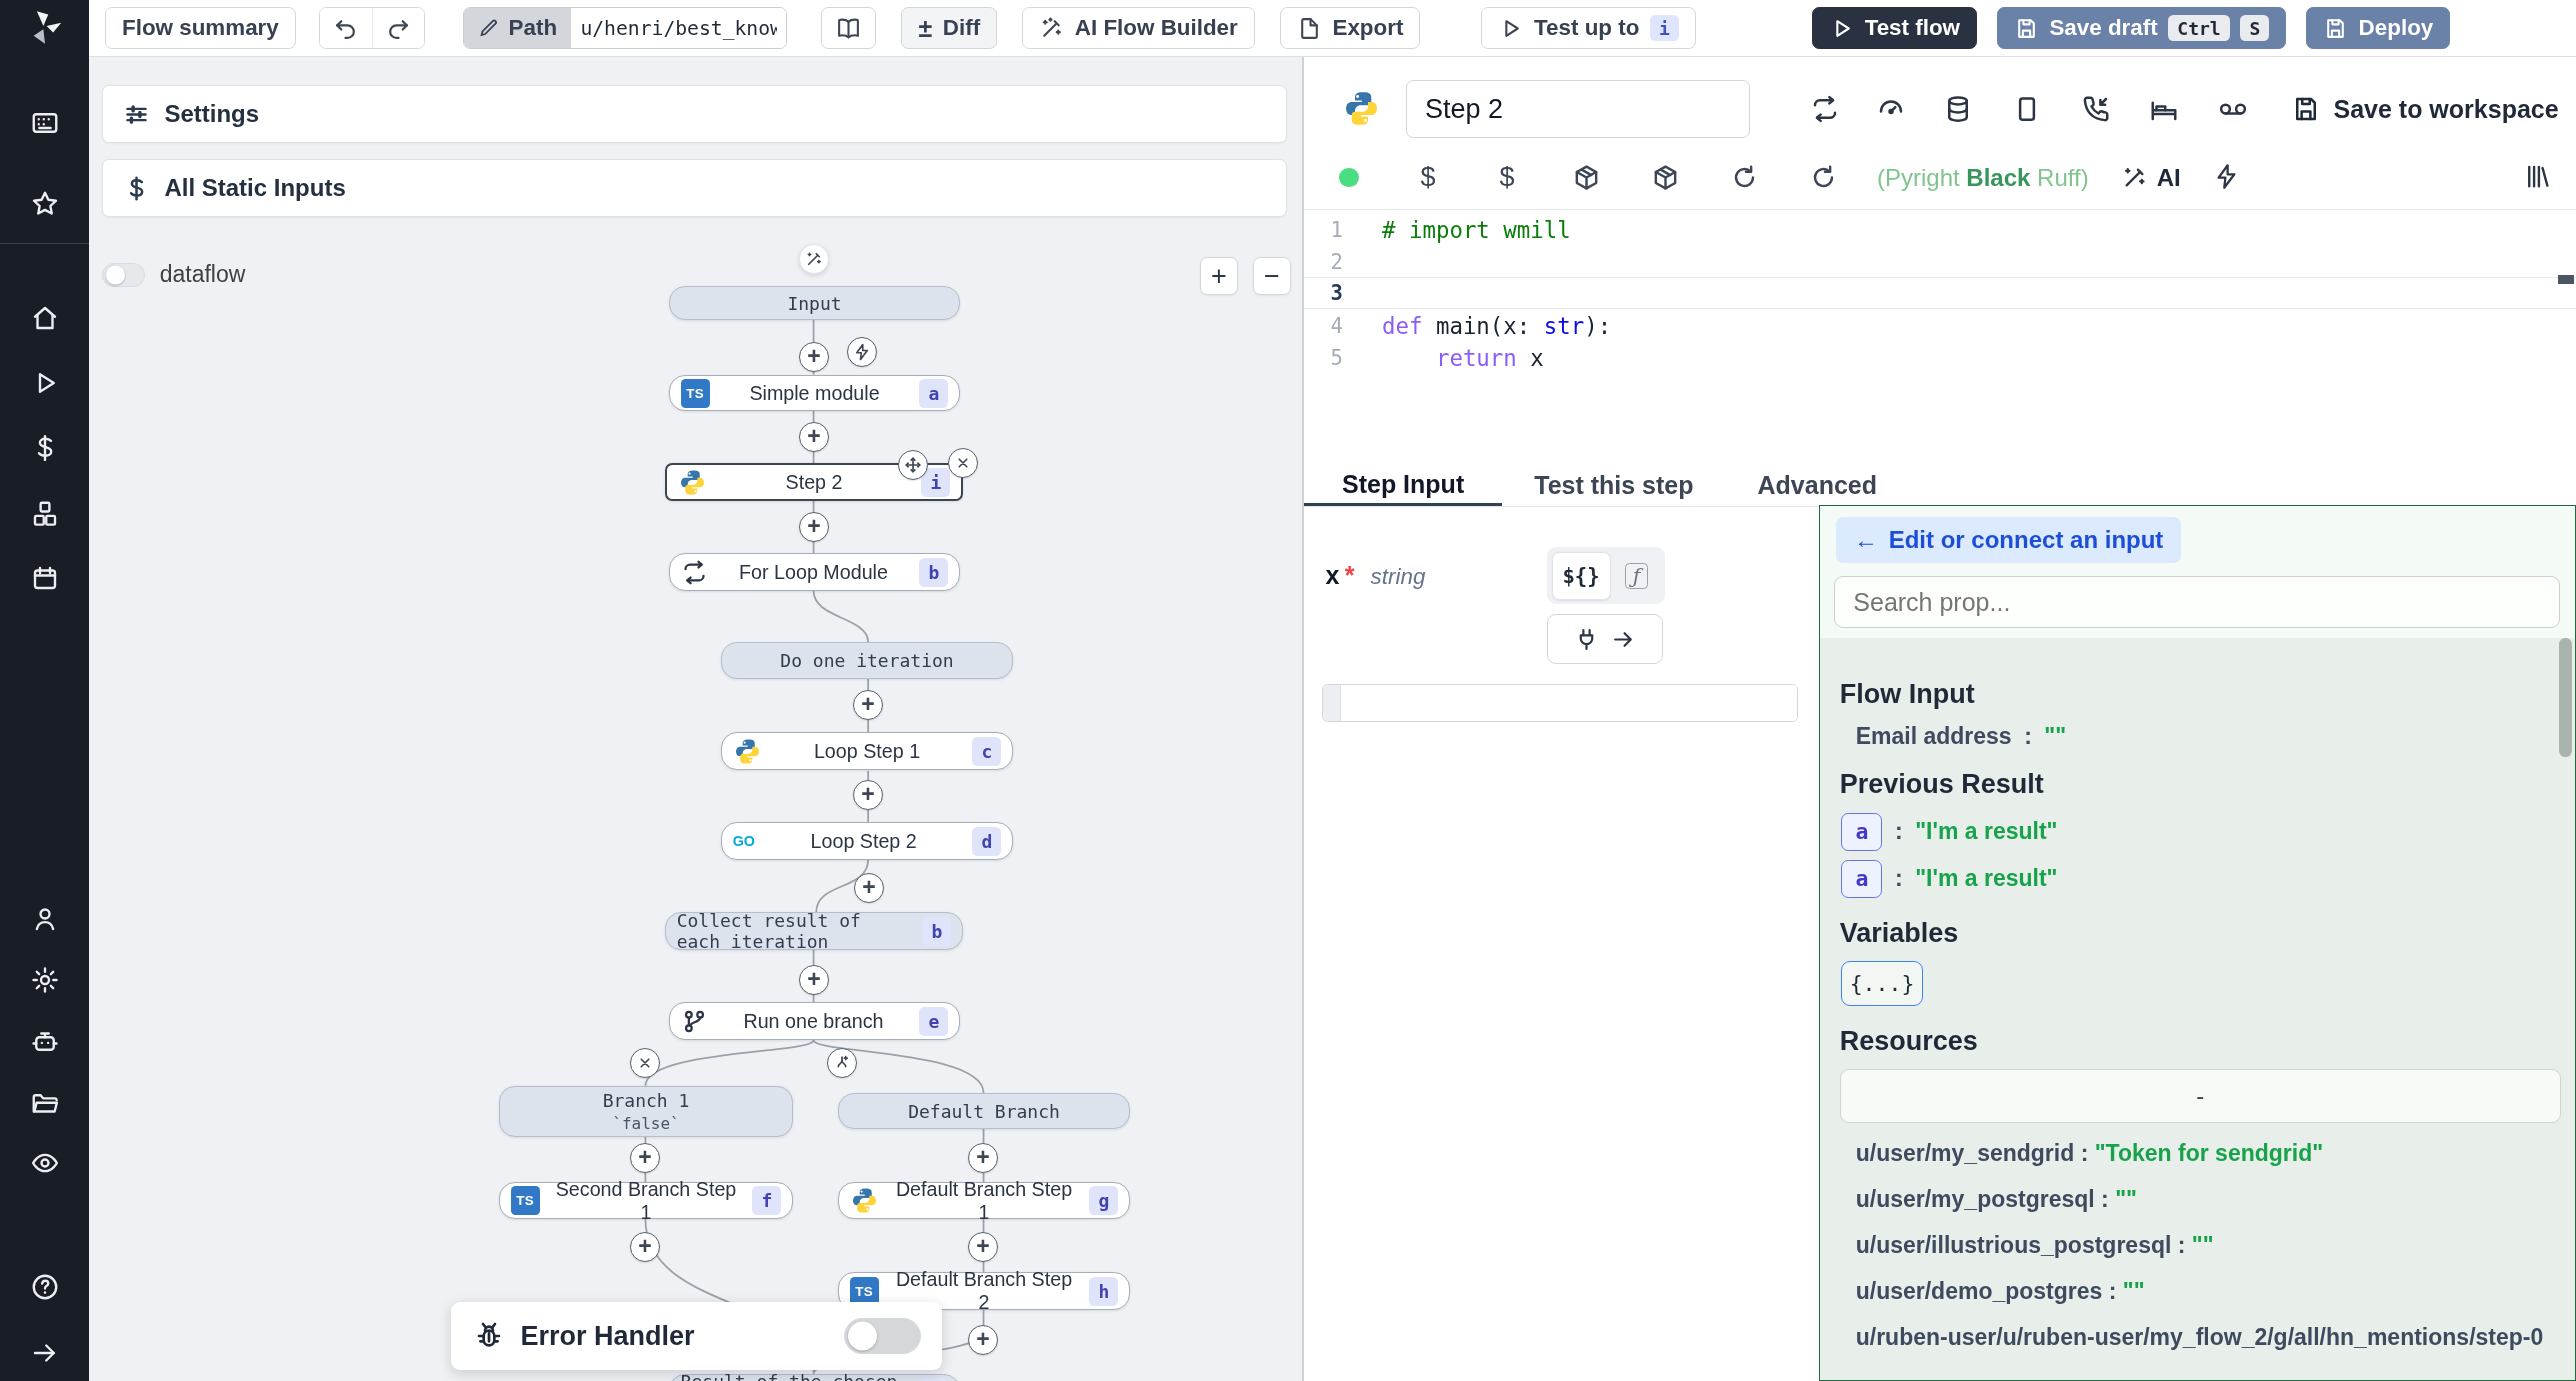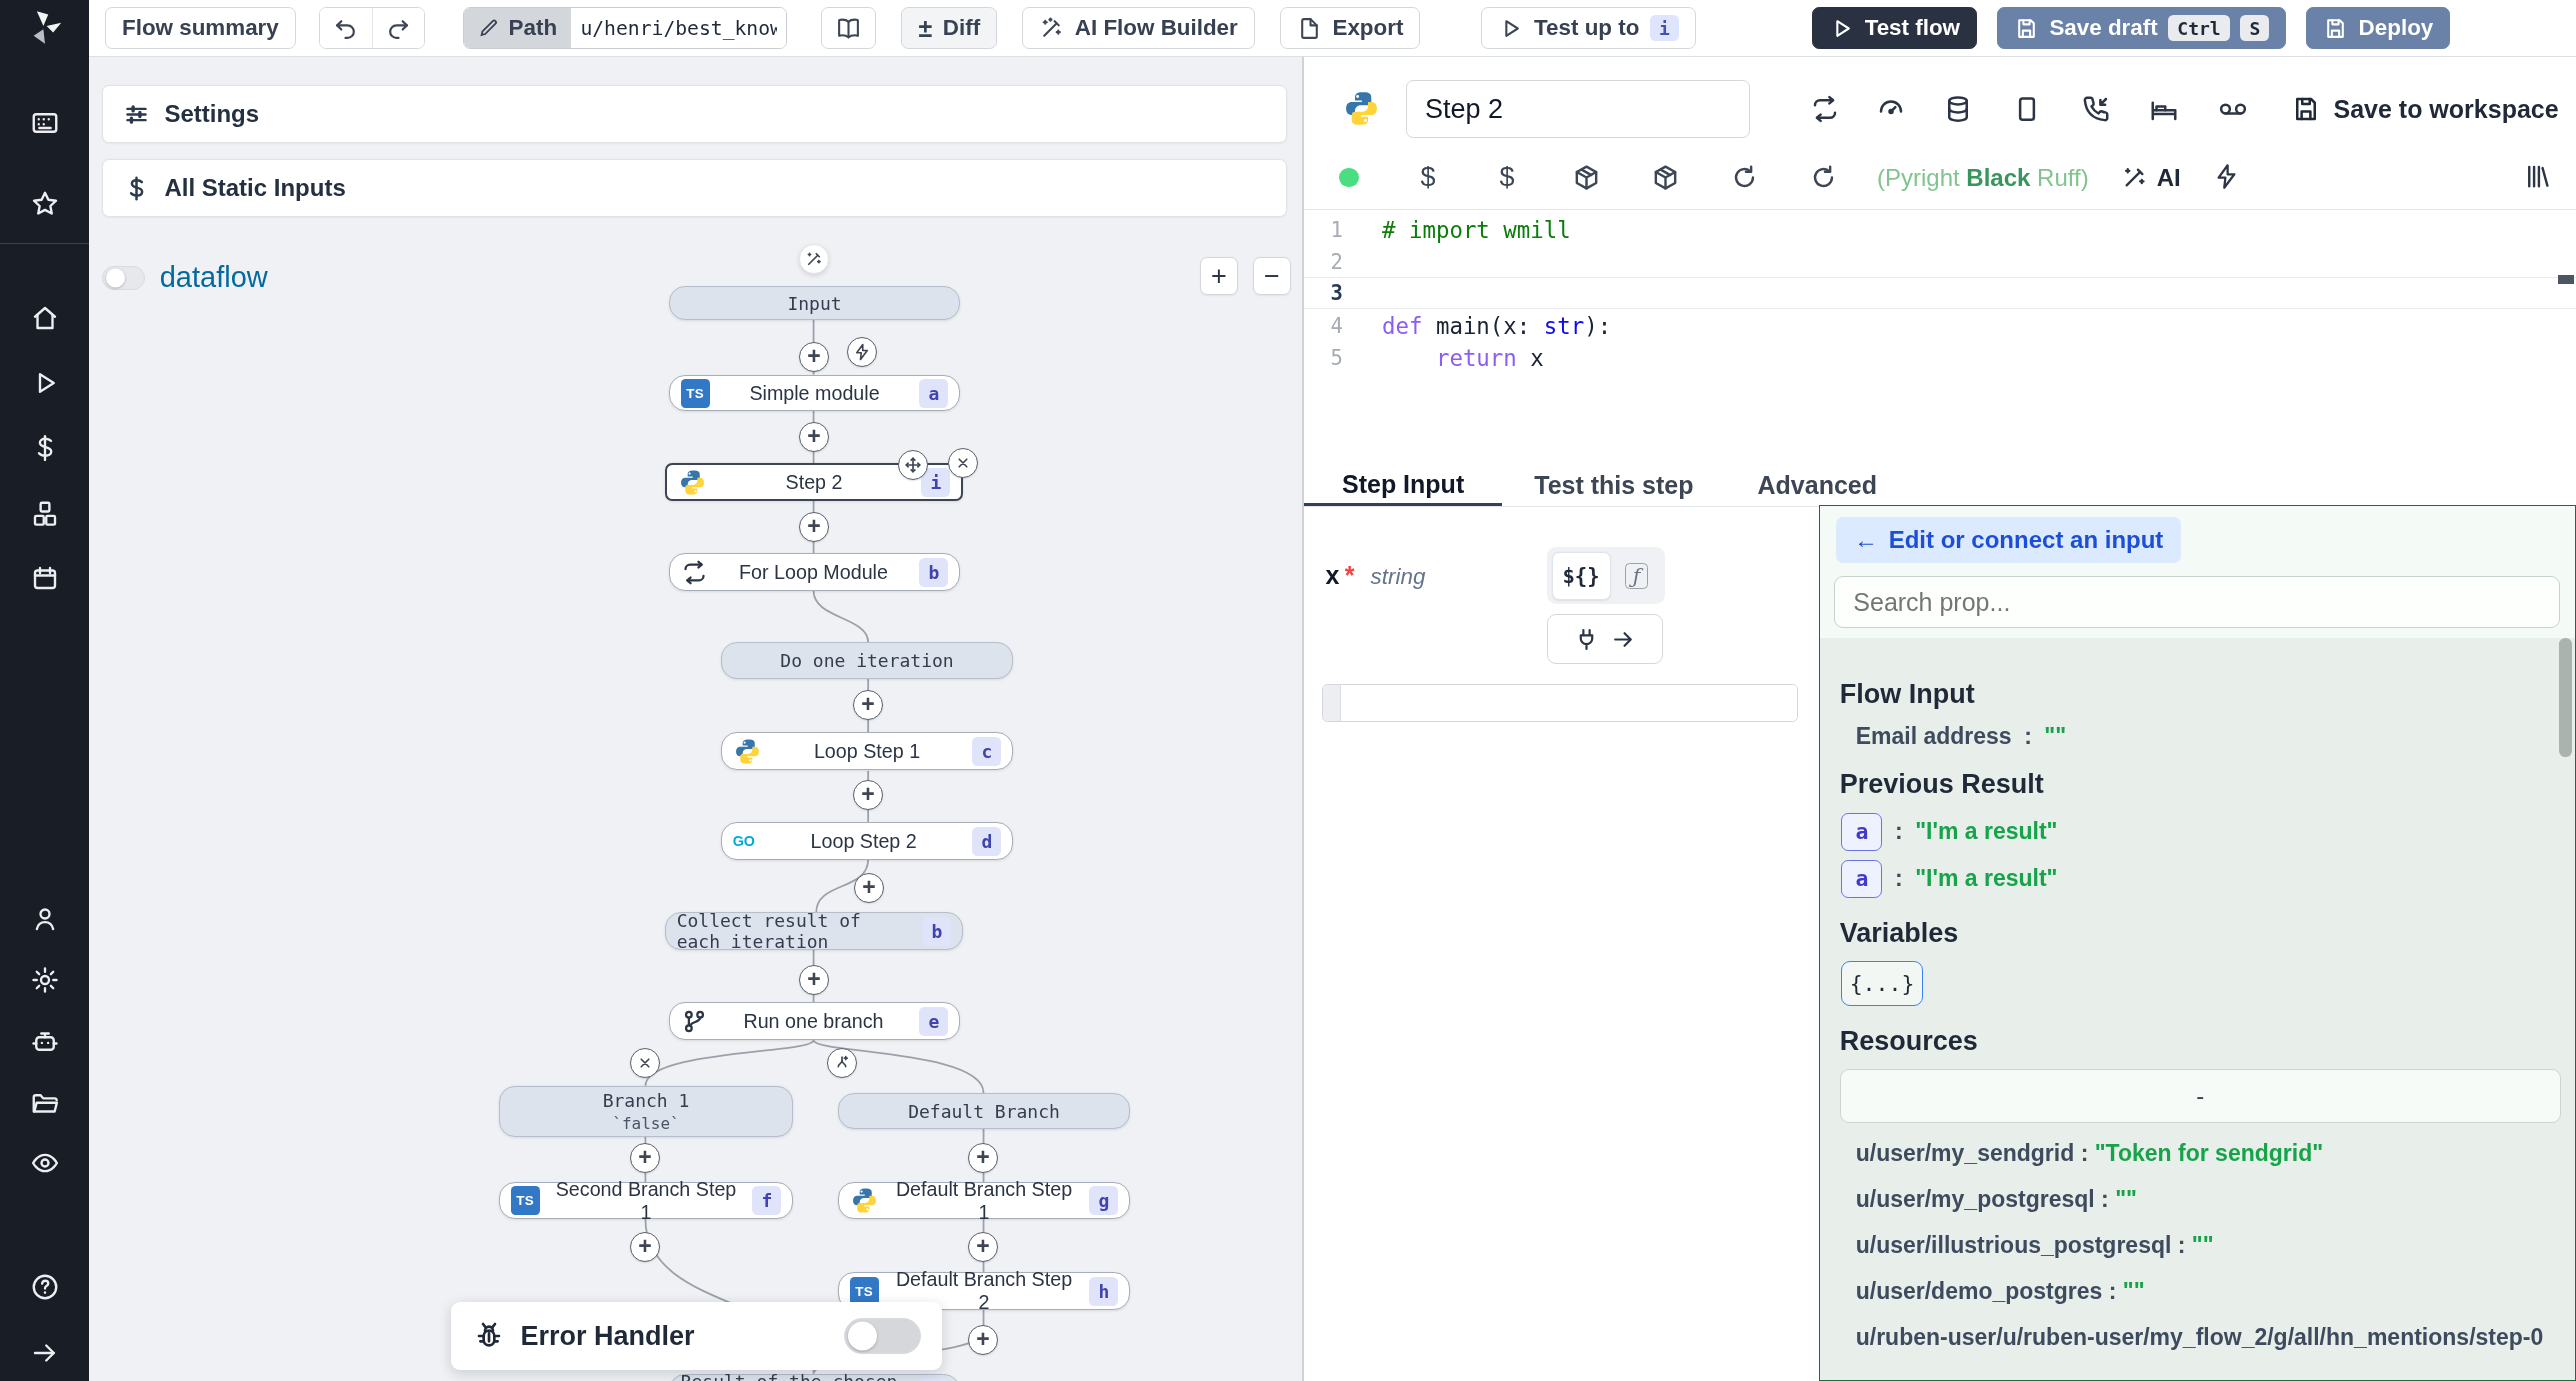--- a/index.html
+++ b/index.html
@@ -42,21 +42,21 @@
   
   .flow-panel { position:absolute; left:89px; top:57px; width:1213px; height:1324px; background:#eff1f4; overflow:hidden; }
   .card { position:absolute; left:13.4px; width:1185px; height:58px; background:#fff; border:0.9px solid #dfe2e6;
     border-radius:7.2px; box-shadow:0 0.9px 1.8px rgba(16,24,40,.05); display:flex; align-items:center; gap:14.3px;
     padding:0 19.7px; font-size:24px; font-weight:700; color:#24303f; cursor:pointer; }
   .card svg { width:27px; height:27px; stroke:#2c3a4d; stroke-width:2.2; fill:none; stroke-linecap:round; }
   .toggle { border-radius:894px; background:#e6e8ec; border:0.9px solid #d8dbe0; position:relative; cursor:pointer; }
   .knob { position:absolute; top:50%; transform:translateY(-50%); background:#fff; border-radius:50%;
     box-shadow:0 0.9px 2.7px rgba(0,0,0,.25); }
   .df-row { position:absolute; left:13.4px; top:204px; display:flex; align-items:center; gap:14.3px; }
-  .df-label { font-size:29px; color:#0369a1; }
+  .df-label { font-size:23px; color:#404040; }
 
   .edges { position:absolute; left:0; top:0; pointer-events:none; }
   .edges path { stroke:#9aa1ab; stroke-width:2; fill:none; }
 
   .gnode { position:absolute; display:flex; align-items:center; gap:10.7px; padding:0 10.7px;
     background:#fff; border:0.9px solid #a6aeb9; border-radius:16px; box-shadow:0 0.9px 2.7px rgba(16,24,40,.1);
     cursor:pointer; z-index:3; }
   .gnode .lbl { flex:1; text-align:center; font-size:19.7px; color:#2b3443; }
   .gnode.virtual { background:#dce3ec; border-color:#b5beca; justify-content:center;
     font-family:"DejaVu Sans Mono",monospace; font-size:18px; color:#333d4e; }

